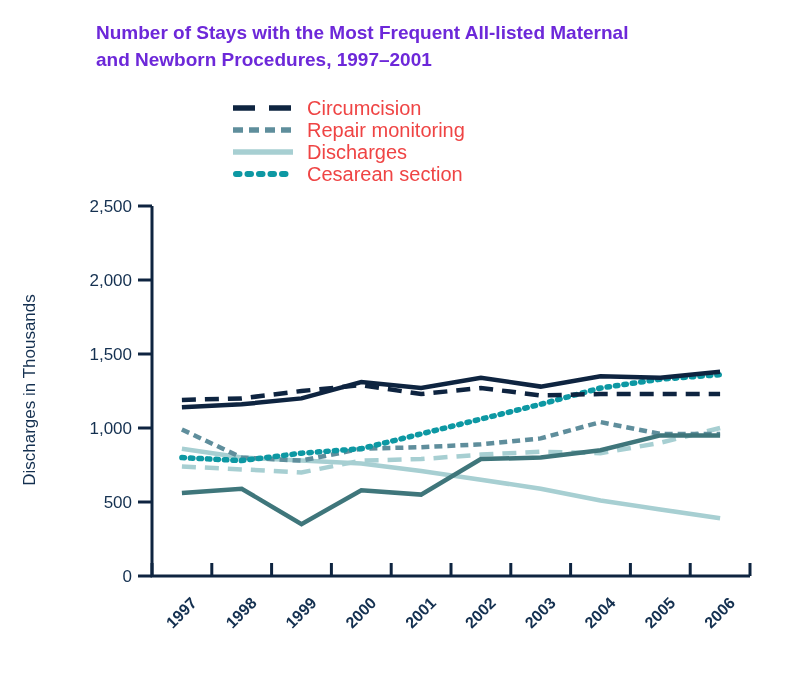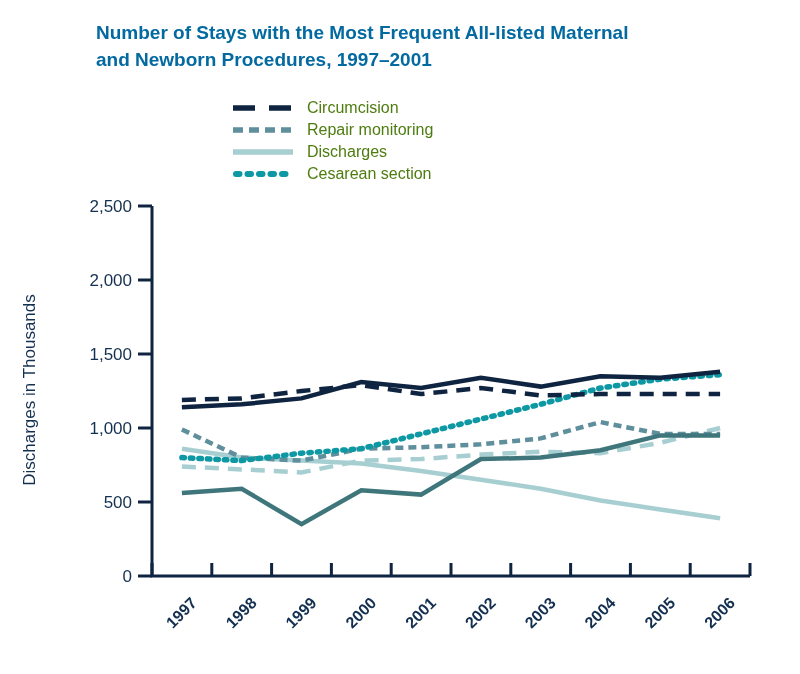--- a/index.html
+++ b/index.html
@@ -11,36 +11,36 @@
     color: #143050;
     overflow: hidden;
   }
   .title {
     position: absolute;
     left: 96px; top: 20px;
     width: 648px;
     font-size: 19px;
     font-weight: bold;
     line-height: 1.4;
-    color: #0369a1;
+    color: #6d28d9;
   }
   .title span { display: block; }
   .legend {
     position: absolute;
     left: 232px; top: 97px;
   }
   .legend-row {
     display: flex;
     align-items: center;
     height: 22px;
   }
   .legend-swatch { width: 62px; height: 10px; margin-right: 13px; flex: 0 0 auto; }
   .legend-label {
-    font-size: 16px;
-    color: #4d7c0f;
+    font-size: 20px;
+    color: #ef4444;
     white-space: nowrap;
   }
   .ylabel {
     position: absolute;
     left: -95px; top: 380px;
     width: 250px;
     text-align: center;
     transform: rotate(-90deg);
     font-size: 17px;
     font-weight: 500;

